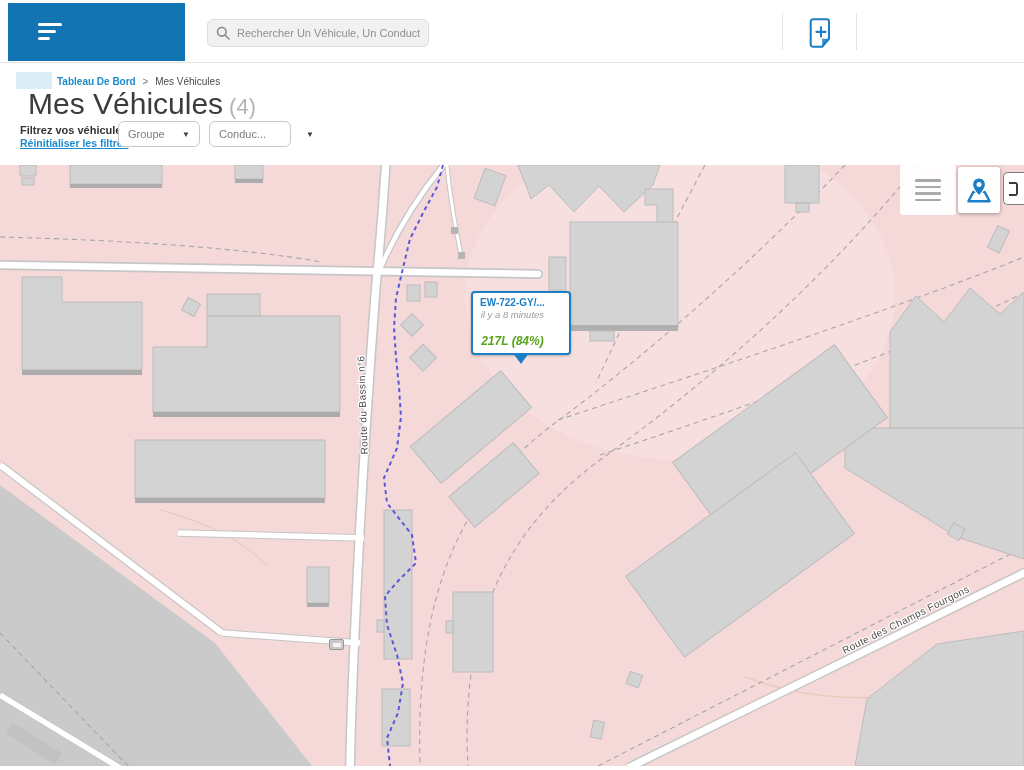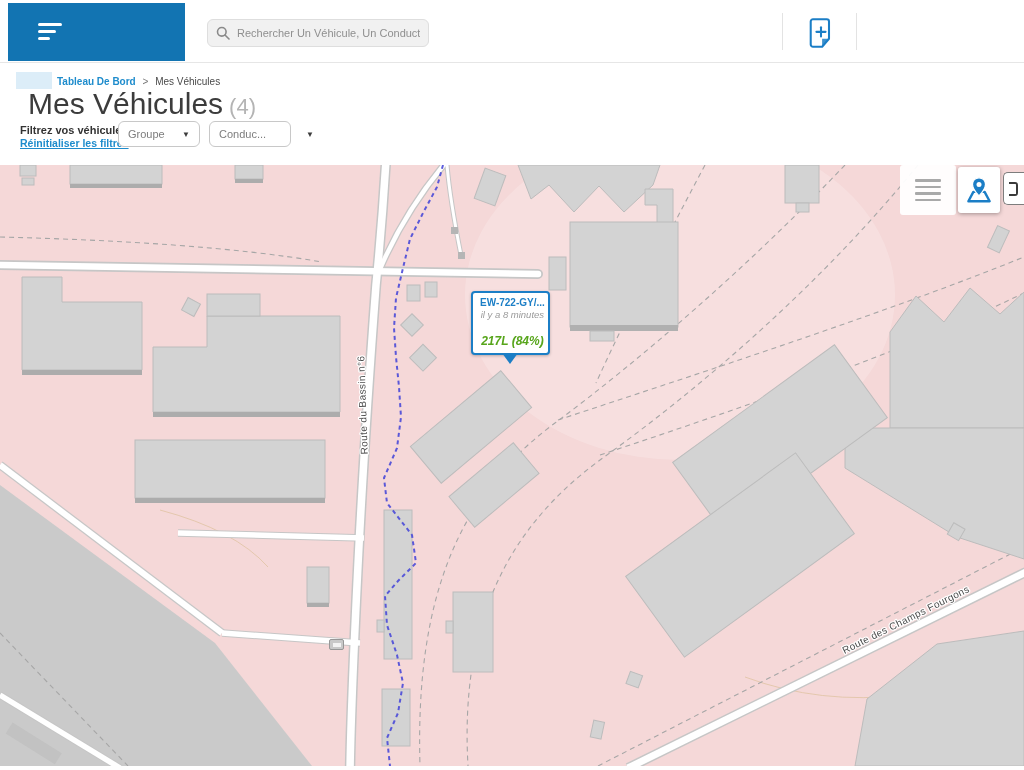--- a/index.html
+++ b/index.html
@@ -50,21 +50,21 @@
                letter-spacing:.3px; cursor:pointer; font-family:"Liberation Sans", sans-serif; }
 
   
   .map-area { position:absolute; left:0; top:165px; width:1024px; height:601px; background:#f5d8d8; overflow:hidden; }
   .map-area svg.basemap { position:absolute; left:0; top:0; }
 
   .street-text { font-size:10px; fill:#4e4e4e; letter-spacing:.4px;
                  paint-order:stroke; stroke:#ffffff; stroke-width:2.4px; stroke-linejoin:round; }
 
   .popup { position:absolute; background:#fff; border:2px solid #1b7ec6; border-radius:4px;
-           padding:4px 3px 5px 7px; text-align:center; box-shadow:0 1px 3px rgba(0,0,0,.25); cursor:pointer; }
+           padding:4px 24px 5px 7px; text-align:center; box-shadow:0 1px 3px rgba(0,0,0,.25); cursor:pointer; }
   .popup:after { content:""; position:absolute; left:50%; bottom:-11px; margin-left:-8px;
                  border:8px solid transparent; border-top:11px solid #1b7ec6; border-bottom:none; }
   .popup .plate { font-size:10px; font-weight:bold; color:#1b7ec6; white-space:nowrap; }
   .popup .ago { font-size:9.5px; font-style:italic; color:#9a9a9a; margin-top:1px; white-space:nowrap; }
   .popup .fuel { font-size:12px; font-weight:bold; font-style:italic; margin-top:14px; white-space:nowrap; }
   .fuel-green { color:#57a51b; } .fuel-orange { color:#f5a01e; }
 
   .ctl-list { position:absolute; left:900px; top:0px; width:56px; height:50px; background:rgba(255,255,255,.95);
               border-radius:3px; display:flex; flex-direction:column; align-items:center; justify-content:center; cursor:pointer; }
   .ctl-list i { display:block; width:26px; height:2.5px; background:#a9a9a9; margin:2px 0; border-radius:1px; }

